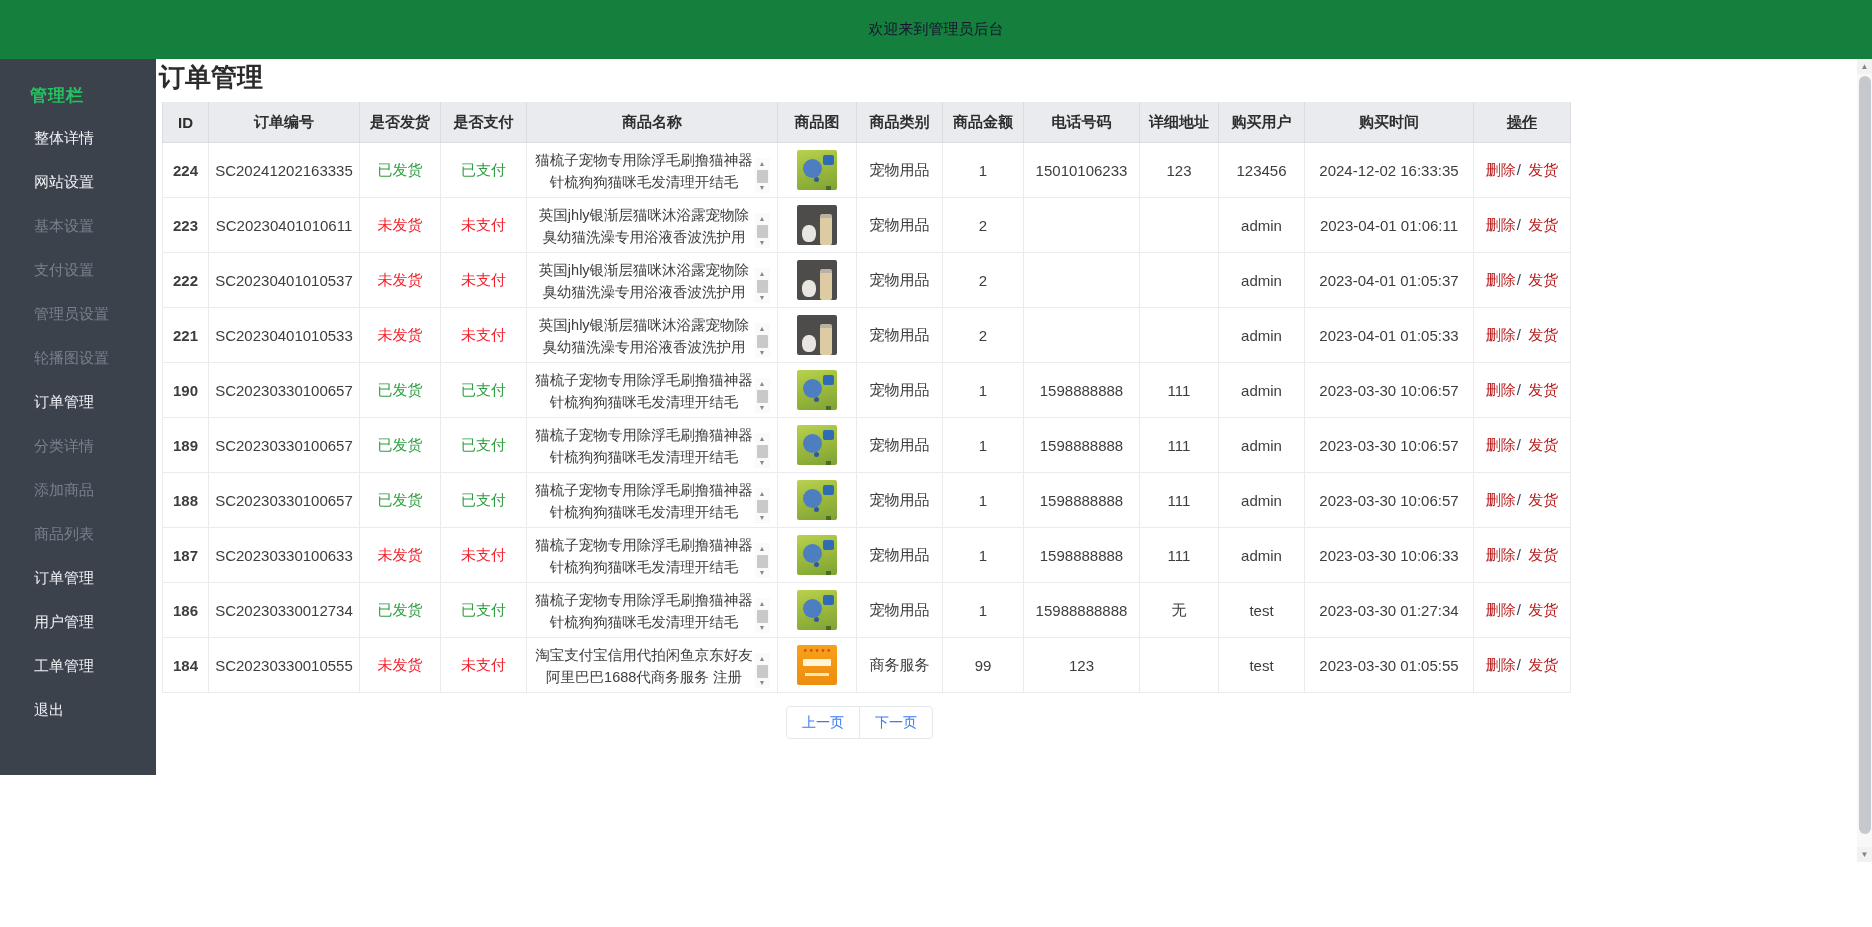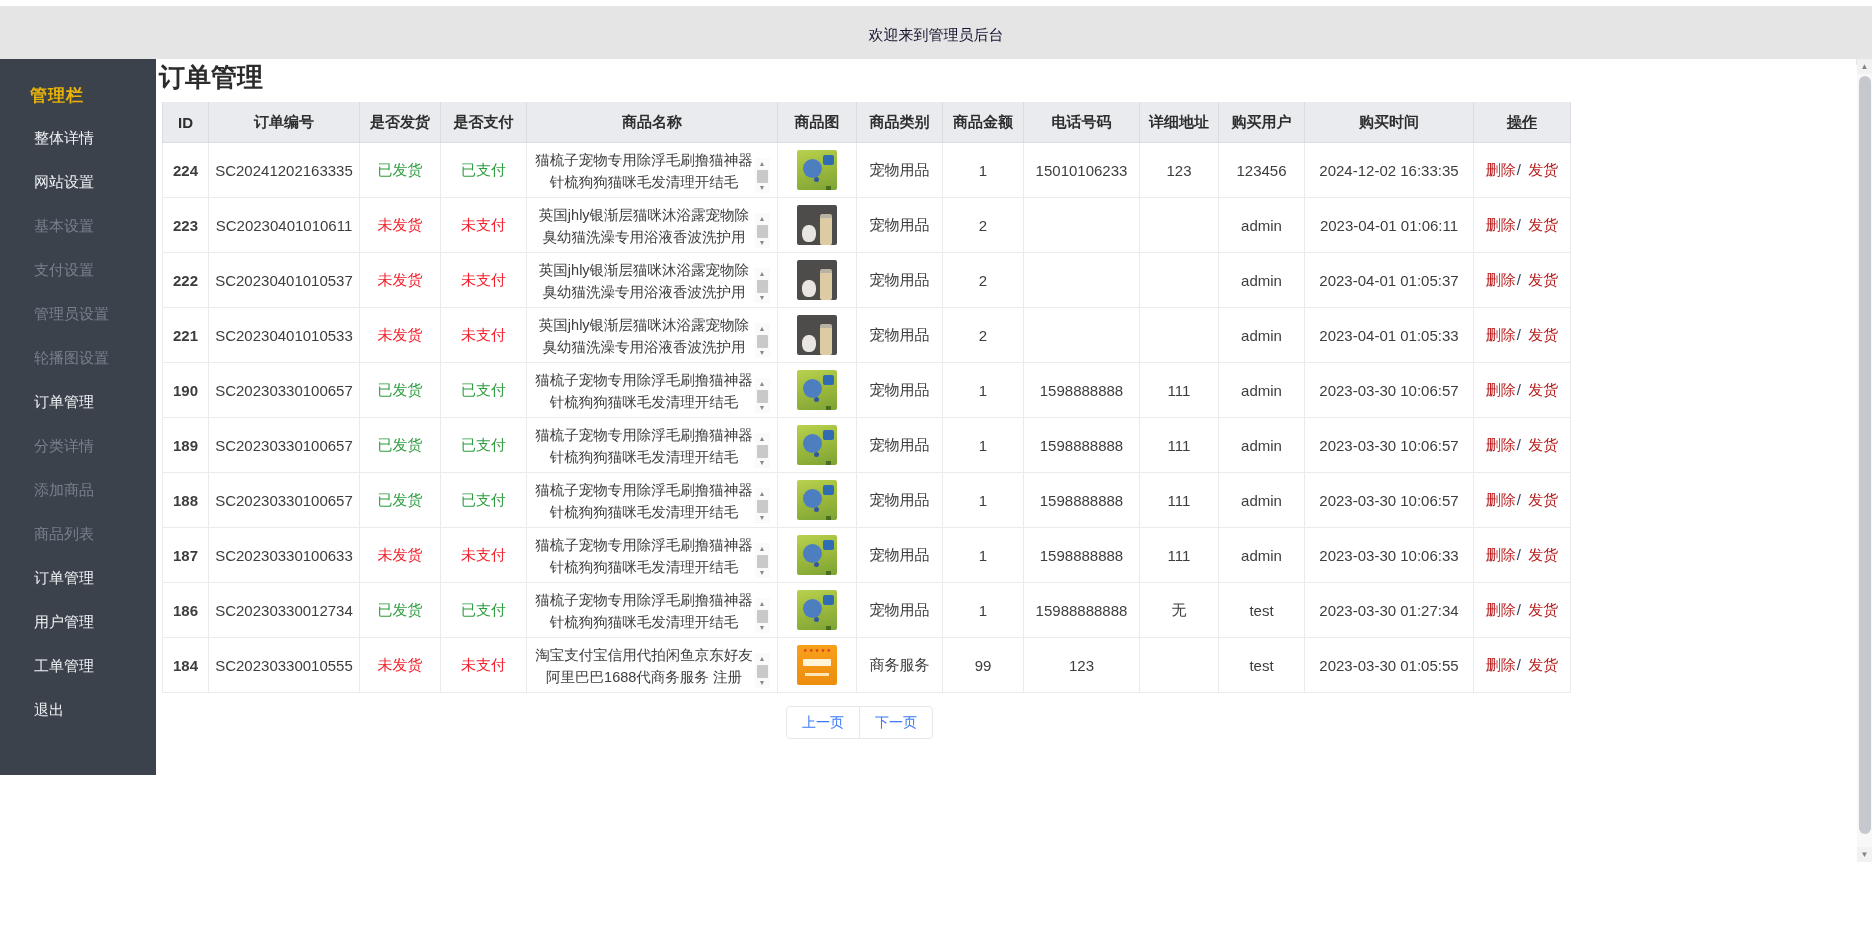--- a/index.html
+++ b/index.html
@@ -3,30 +3,30 @@
 <meta charset="utf-8">
 <style>
   html,body{margin:0;padding:0;}
   body{
     width:1872px;height:927px;overflow:hidden;background:#fff;
     font-family:"Liberation Sans","DejaVu Sans",sans-serif;
     position:relative;
   }
   
   .topbar{
-    position:absolute;top:6px;left:0;width:1872px;height:59px;
-    background:#e5e5e5;display:flex;align-items:center;justify-content:center;
+    position:absolute;top:0;left:0;width:1872px;height:59px;
+    background:#15803d;display:flex;align-items:center;justify-content:center;
   }
   .topbar .tb-title{font-size:15px;color:#181430;}
   
   .sidebar{
     position:absolute;top:59px;left:0;width:156px;height:716px;
     background:#3b424c;color:#fff;z-index:3;
   }
-  .side-title{padding:25px 0 9px 30px;font-size:17px;font-weight:bold;color:#eab308;letter-spacing:1px;}
+  .side-title{padding:25px 0 9px 30px;font-size:17px;font-weight:bold;color:#22c55e;letter-spacing:1px;}
   .side-item{height:44px;line-height:44px;padding-left:34px;font-size:15px;color:#eef0f3;cursor:pointer;}
   .side-item.dim{color:#78808b;}
   
   .main{position:absolute;top:59px;left:156px;width:1700px;height:868px;background:#fff;}
   .page-title{margin:0;padding:1px 0 7px 3px;font-size:26px;font-weight:600;color:#2b2b2b;}
   
   table.orders{border-collapse:collapse;table-layout:fixed;width:1395px;margin-left:6px;}
   table.orders thead th{
     background:#e9ebef;height:40px;font-size:15px;font-weight:bold;color:#2e2e2e;
     border:1px solid #d9dce1;border-top:none;padding:0;

